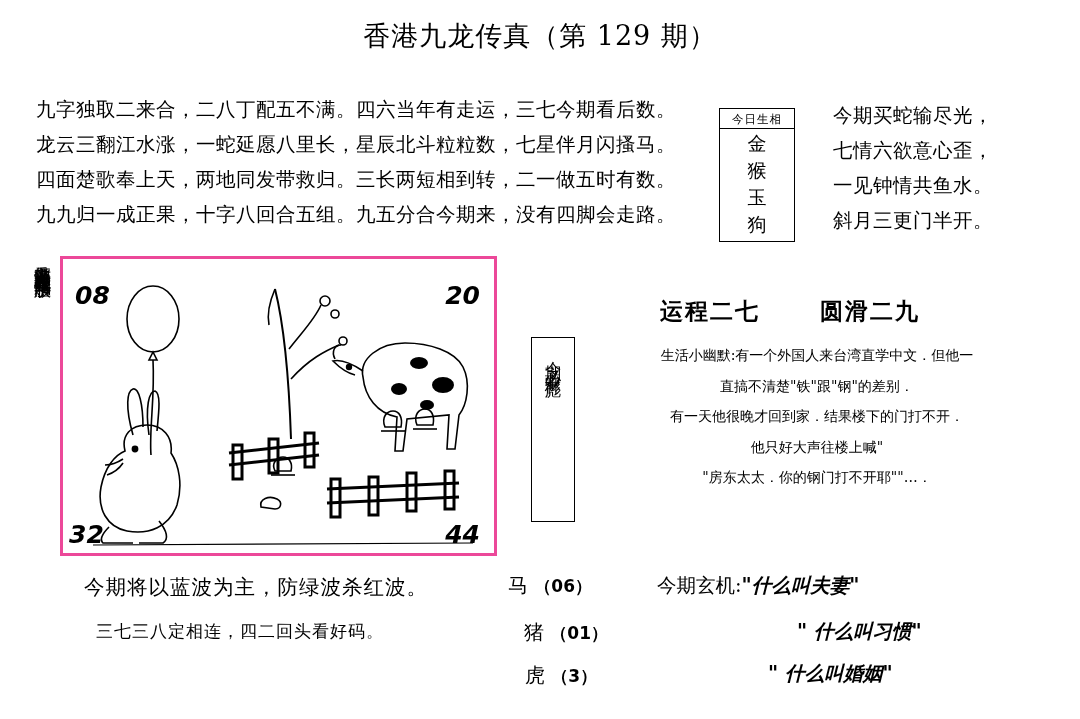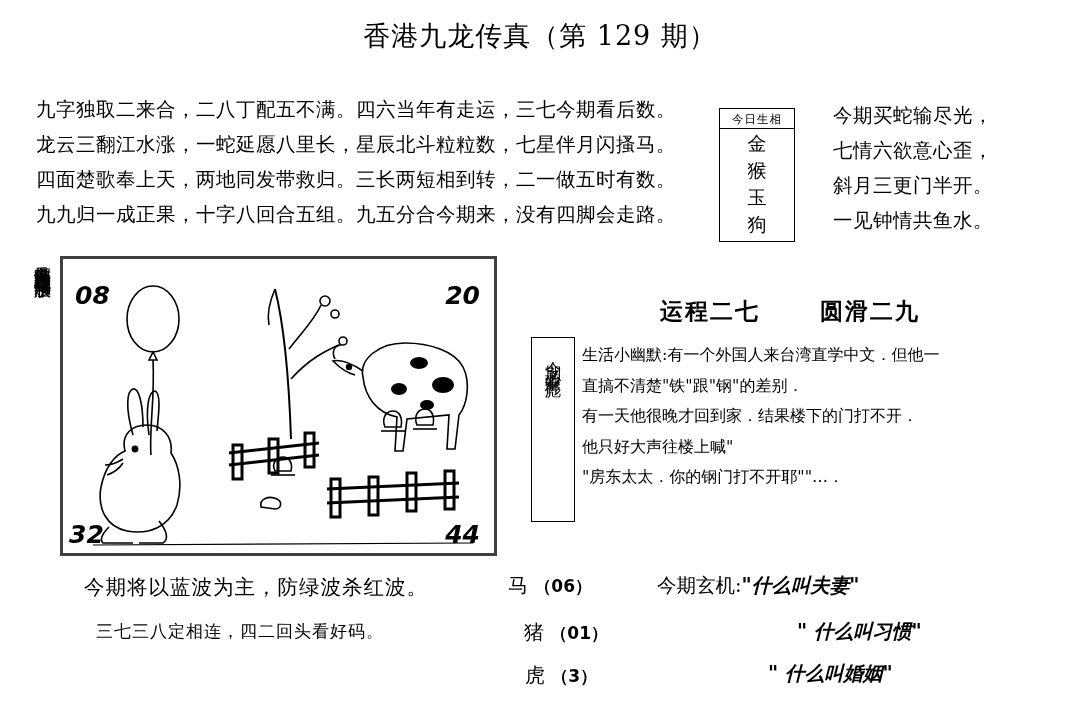--- a/index.html
+++ b/index.html
@@ -71,21 +71,21 @@
     writing-mode:vertical-rl;
     text-orientation:upright;
     letter-spacing:1px;
     font-family:"DejaVu Serif","Liberation Serif",serif;
   }
 
   
   .pic{
     position:absolute;top:256px;left:60px;
     width:437px;height:300px;
-    border:3px solid #404040;
+    border:3px solid #ec4899;
     background:#fff;
     box-sizing:border-box;
     overflow:hidden;
     text-decoration:underline;
   }
   .pic .corner{
     position:absolute;
     font-family:"DejaVu Sans","Liberation Sans",sans-serif;
     font-size:25px;font-weight:bold;font-style:italic;
   }
@@ -108,23 +108,24 @@
     width:44px;height:185px;
     border:1.6px solid #000;
     box-sizing:border-box;
     text-align:center;
     font-size:16.5px;
     line-height:29px;
     padding-top:10px;
   }
   .joke{
     position:absolute;top:340px;left:582px;width:470px;
-    font-size:16px;
+    font-size:14px;
     line-height:30.5px;
     letter-spacing:0px;
+    text-align:center;
   }
   .joke .jline{white-space:nowrap;}
 
   
   .bl1{position:absolute;top:573px;left:84px;font-size:20.5px;letter-spacing:1px;white-space:nowrap;}
   .bl2{position:absolute;top:620px;left:96px;font-size:17px;letter-spacing:1px;white-space:nowrap;}
   .an1{position:absolute;top:572px;left:508px;font-size:20px;white-space:nowrap;}
   .an2{position:absolute;top:619px;left:524px;font-size:20px;white-space:nowrap;}
   .an3{position:absolute;top:662px;left:525px;font-size:20px;white-space:nowrap;}
   .an1 .p,.an2 .p,.an3 .p{font-family:"DejaVu Sans","Liberation Sans",sans-serif;font-size:17px;font-weight:bold;}
@@ -153,22 +154,22 @@
     <div class="hd">今日生相</div>
     <div class="an">金</div>
     <div class="an">猴</div>
     <div class="an">玉</div>
     <div class="an">狗</div>
   </div>
 
   <div class="rpoem">
     <div>今期买蛇输尽光，</div>
     <div>七情六欲意心歪，</div>
+    <div>一见钟情共鱼水。</div>
     <div>斜月三更门半开。</div>
-    <div>一见钟情共鱼水。</div>
   </div>
 
   <div class="vleft">爲方便彩民送亦大雄現改爲電腦字體版</div>
 
   <div class="pic">
     <div class="corner c-tl">08</div>
     <div class="corner c-tr">20</div>
     <div class="corner c-bl">32</div>
     <div class="corner c-br">44</div>
 

